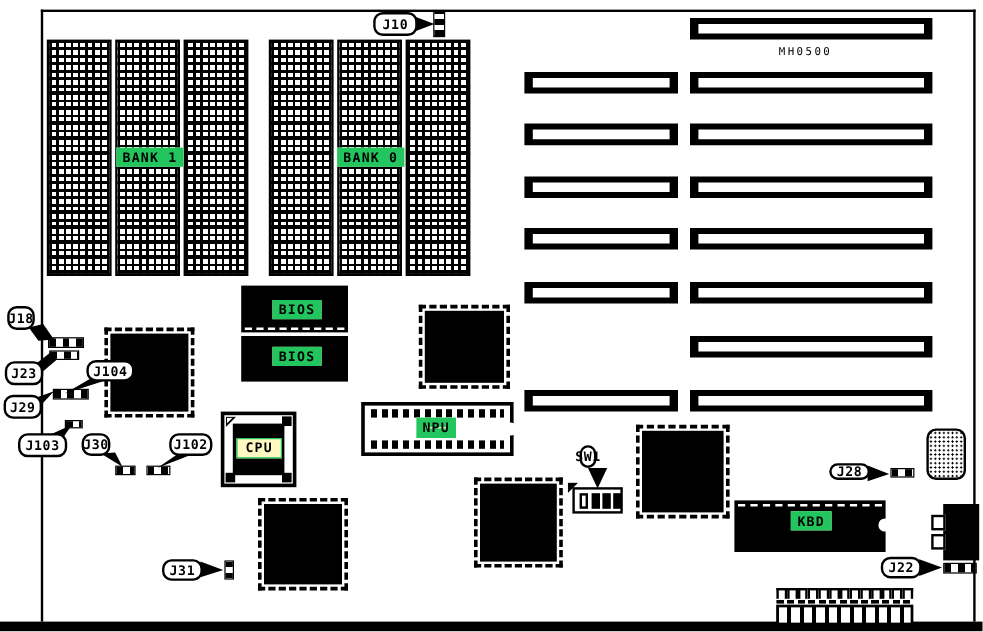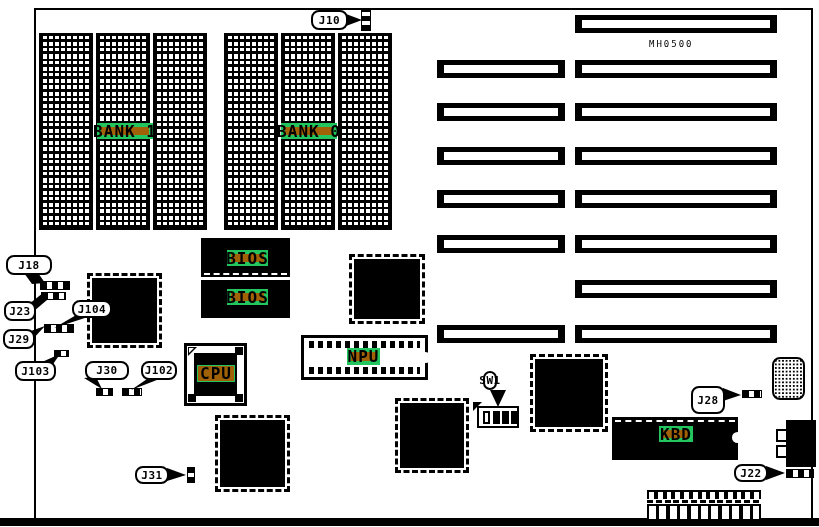--- a/index.html
+++ b/index.html
@@ -11,22 +11,22 @@
   .mem{background-color:#fff;border:2px solid #000;z-index:2;
        background-image:
          repeating-linear-gradient(0deg,#000 0 3px,transparent 3px 12.4px),
          repeating-linear-gradient(0deg,#000 0 2px,transparent 2px 6.2px),
          repeating-linear-gradient(90deg,#000 0 2px,transparent 2px 6px);}
   
   .slot{background:#fff;border:5px solid #000;border-left-width:7px;border-right-width:7px;
         height:18px;z-index:2;}
   
   .qfp{background:#000;outline:3px dashed #000;outline-offset:2px;z-index:2;}
-  .clabel{background:#a16207;border:4px solid #22c55e;display:flex;align-items:center;justify-content:center;
-          font-weight:bold;font-size:16px;letter-spacing:1px;z-index:6;white-space:nowrap;}
+  .clabel{background:#fef9c3;border:8px solid #22c55e;display:flex;align-items:center;justify-content:center;
+          font-weight:bold;font-size:11px;letter-spacing:1px;z-index:6;white-space:nowrap;}
   .callout{background:#fff;border:2px solid #000;border-radius:8px;display:flex;align-items:center;
            justify-content:center;font-weight:bold;font-size:11px;letter-spacing:0.5px;z-index:7;
            white-space:nowrap;}
   .jmp{border:1px solid #000;z-index:3;
        background:repeating-linear-gradient(90deg,#000 0 5.6px,#fff 5.6px 11.2px);}
   .jmpv{border:1px solid #000;z-index:3;
        background:repeating-linear-gradient(0deg,#000 0 4.6px,#fff 4.6px 9.2px);}
   .dashw{border-top:2px dashed #fff;position:absolute;left:3px;right:3px;}
   .pinrow{position:absolute;left:5px;right:5px;height:7px;
           background:repeating-linear-gradient(90deg,#000 0 5px,transparent 5px 9px);}
@@ -164,25 +164,25 @@
     <polygon points="42,362 60,354 49,370" fill="#000"></polygon>
     <polygon points="84,378 96,377 102,389" fill="#000"></polygon>
     <polygon points="150,377 162,378 131,390" fill="#000"></polygon>
     <polygon points="167,468 186,475 167,481" fill="#000"></polygon>
     <polygon points="490,390 506,390 498,407" fill="#000"></polygon>
     <polygon points="723,388 741,395 723,401" fill="#000"></polygon>
     <polygon points="766,466 785,473 766,480" fill="#000"></polygon>
   </svg>
 
   <div class="abs callout" style="left:311px;top:10px;width:37px;height:20px;">J10</div>
-  <div class="abs callout" style="left:6px;top:255px;width:46px;height:20px;">J18</div>
+  <div class="abs callout" style="left:6px;top:255px;width:23px;height:20px;">J18</div>
   <div class="abs callout" style="left:4px;top:301px;width:32px;height:20px;">J23</div>
   <div class="abs callout" style="left:3px;top:329px;width:32px;height:20px;">J29</div>
   <div class="abs callout" style="left:15px;top:361px;width:41px;height:20px;">J103</div>
   <div class="abs callout" style="left:72px;top:300px;width:40px;height:18px;">J104</div>
-  <div class="abs callout" style="left:85px;top:361px;width:44px;height:19px;">J30</div>
+  <div class="abs callout" style="left:68px;top:361px;width:24px;height:19px;">J30</div>
   <div class="abs callout" style="left:141px;top:361px;width:36px;height:19px;">J102</div>
   <div class="abs callout" style="left:135px;top:466px;width:34px;height:18px;">J31</div>
   <div class="abs callout" style="left:483px;top:371px;width:14px;height:19px;">SW1</div>
-  <div class="abs callout" style="left:691px;top:386px;width:34px;height:28px;">J28</div>
+  <div class="abs callout" style="left:691px;top:386px;width:34px;height:14px;">J28</div>
   <div class="abs callout" style="left:734px;top:464px;width:34px;height:18px;">J22</div>
 
 </div>
 
 </body></html>

